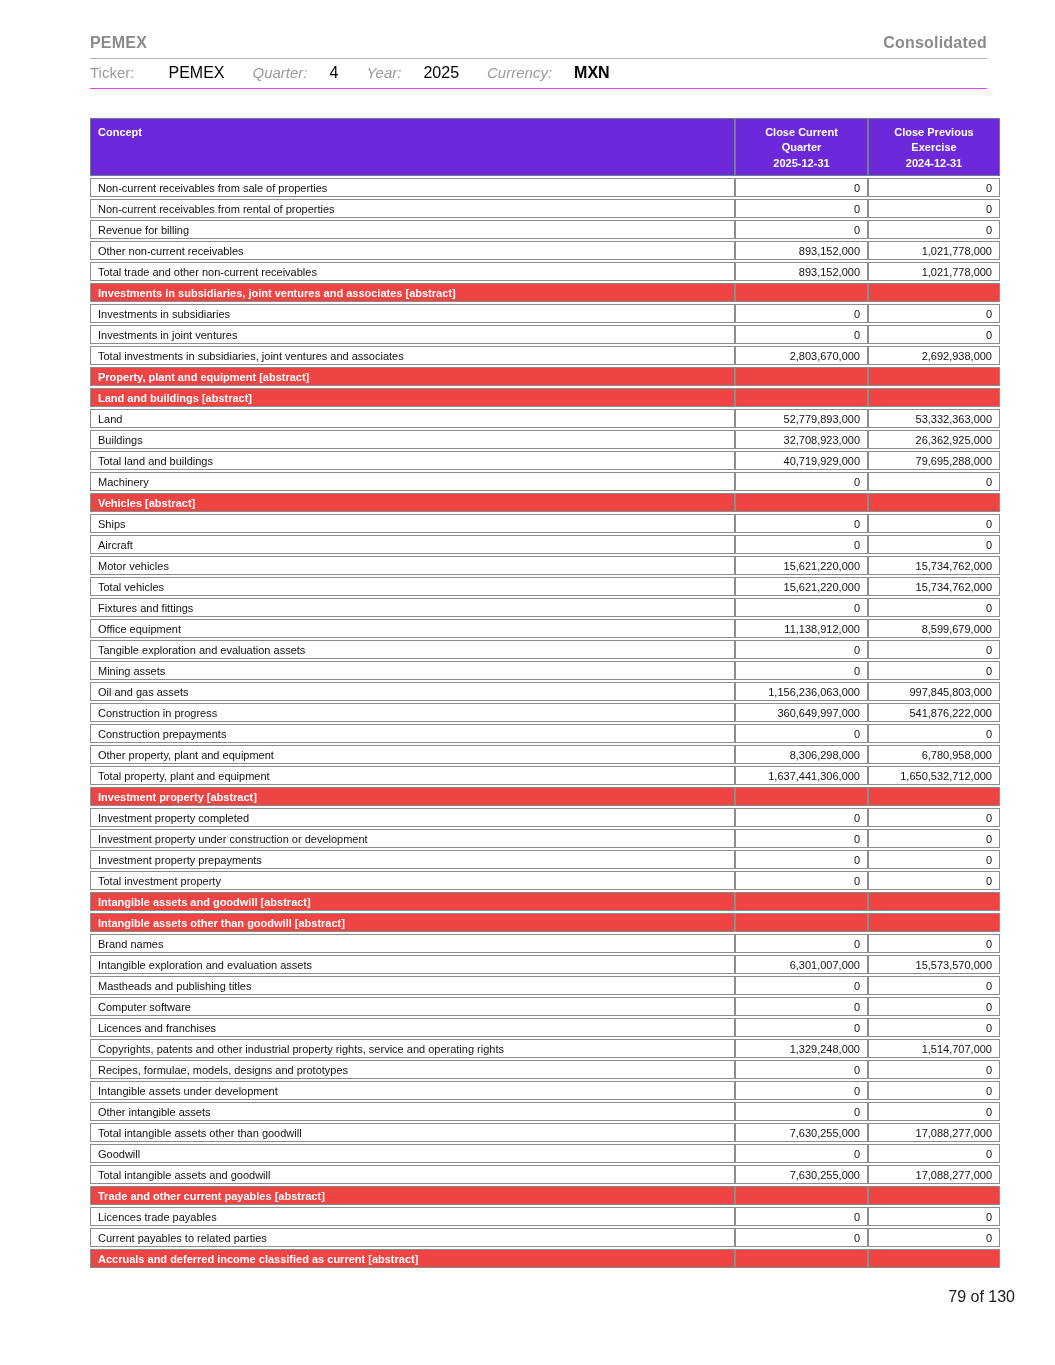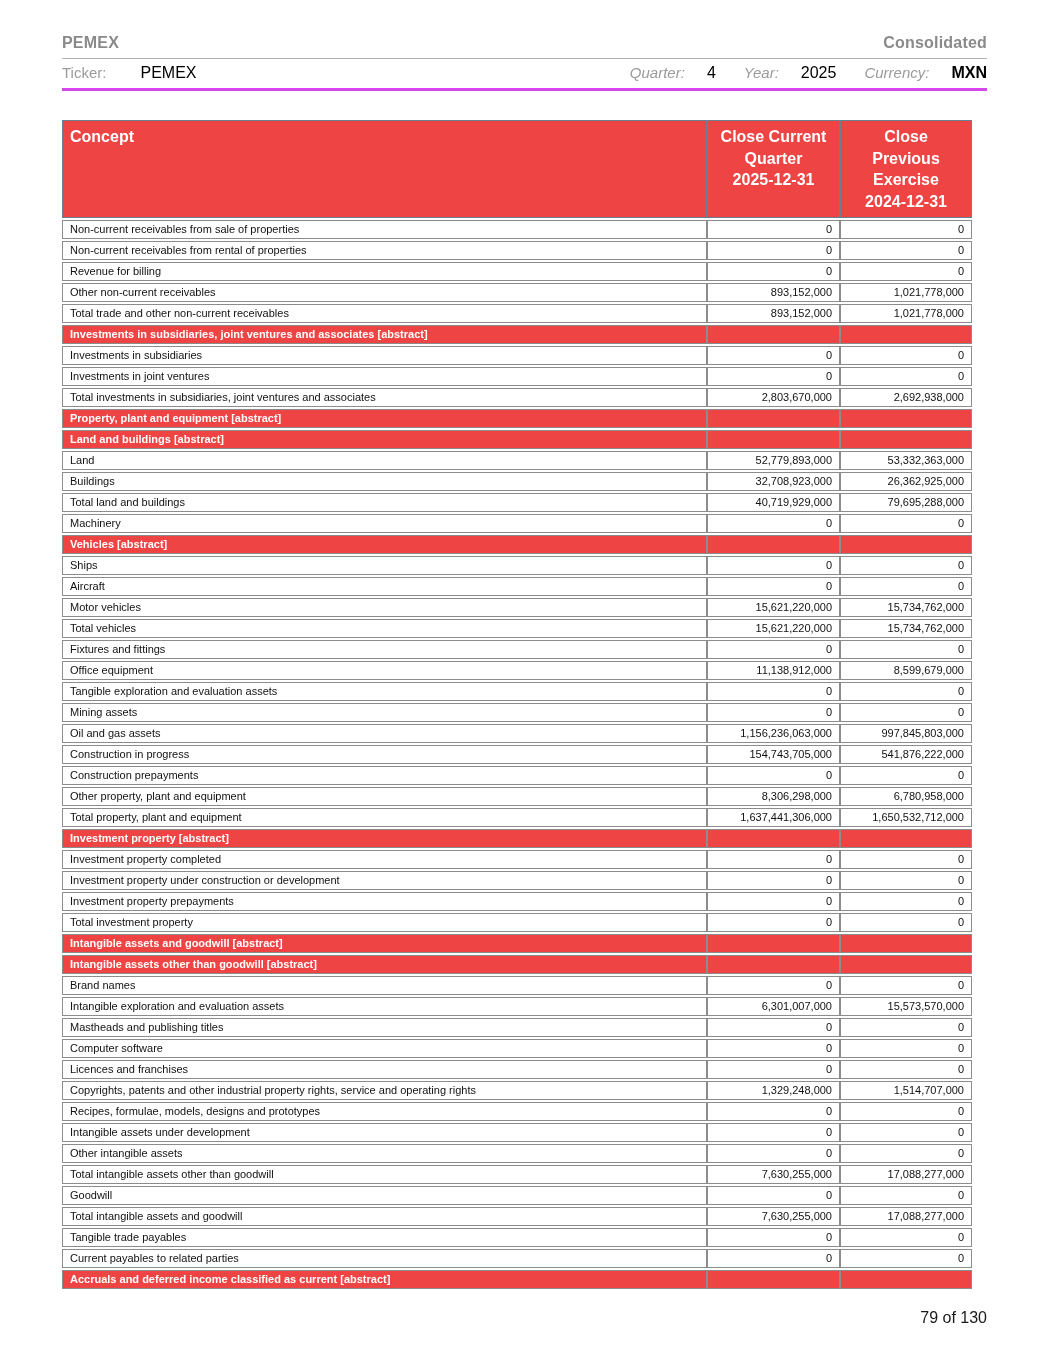--- a/index.html
+++ b/index.html
@@ -4,42 +4,41 @@
 <style>
   * { margin: 0; padding: 0; box-sizing: border-box; }
   html, body { width: 1055px; background: #ffffff; }
   body {
     height: 1365px;
     font-family: "Liberation Sans", sans-serif;
     color: #000;
     position: relative;
   }
   .page {
-    padding: 34px 68px 0 62px;
+    padding: 34px 68px 0 90px;
   }
   
   .doc-header-row1 {
     display: flex;
     justify-content: space-between;
     align-items: baseline;
     padding-bottom: 6px;
     border-bottom: 1px solid #b3b3b3;
   }
   .company-title, .report-type {
     font-size: 16px;
     font-weight: bold;
     color: #8a8a8a;
     letter-spacing: 0.2px;
   }
   .doc-header-row2 {
     display: flex;
-    justify-content: space-between;
     align-items: baseline;
     padding: 5px 0 6px 0;
-    border-bottom: 3px solid #d946ef;
+    border-bottom: 1px solid #d946ef;
   }
   .ticker-group { display: flex; align-items: baseline; }
   .meta-label {
     font-size: 15px;
     color: #9b9b9b;
   }
   .meta-value {
     font-size: 16px;
     color: #000;
   }
@@ -54,24 +53,24 @@
     border-collapse: separate;
     border-spacing: 0 2px;
     width: 910px;
     table-layout: fixed;
   }
   th, td {
     border: 1px solid #8c8c8c;
     overflow: hidden;
   }
   thead th {
-    background: #ef4444;
+    background: #6d28d9;
     color: #ffffff;
     font-weight: bold;
-    font-size: 16px;
+    font-size: 11px;
     border-color: #6b7f93;
   }
   th.concept-h {
     vertical-align: top;
     text-align: left;
     padding: 7px 6px 0 7px;
   }
   th.num-h { vertical-align: top; padding: 0 10px; }
   .h-label {
     min-height: 36px;
@@ -269,21 +268,21 @@
             <td class="num">0</td>
             <td class="num">0</td>
           </tr>
           <tr>
             <td class="concept">Oil and gas assets</td>
             <td class="num">1,156,236,063,000</td>
             <td class="num">997,845,803,000</td>
           </tr>
           <tr>
             <td class="concept">Construction in progress</td>
-            <td class="num">154,743,705,000</td>
+            <td class="num">360,649,997,000</td>
             <td class="num">541,876,222,000</td>
           </tr>
           <tr>
             <td class="concept">Construction prepayments</td>
             <td class="num">0</td>
             <td class="num">0</td>
           </tr>
           <tr>
             <td class="concept">Other property, plant and equipment</td>
             <td class="num">8,306,298,000</td>
@@ -383,21 +382,26 @@
             <td class="concept">Goodwill</td>
             <td class="num">0</td>
             <td class="num">0</td>
           </tr>
           <tr>
             <td class="concept">Total intangible assets and goodwill</td>
             <td class="num">7,630,255,000</td>
             <td class="num">17,088,277,000</td>
           </tr>
           <tr>
-            <td class="concept">Tangible trade payables</td>
+            <td class="concept section">Trade and other current payables [abstract]</td>
+            <td class="num section"></td>
+            <td class="num section"></td>
+          </tr>
+          <tr>
+            <td class="concept">Licences trade payables</td>
             <td class="num">0</td>
             <td class="num">0</td>
           </tr>
           <tr>
             <td class="concept">Current payables to related parties</td>
             <td class="num">0</td>
             <td class="num">0</td>
           </tr>
           <tr>
             <td class="concept section">Accruals and deferred income classified as current [abstract]</td>

